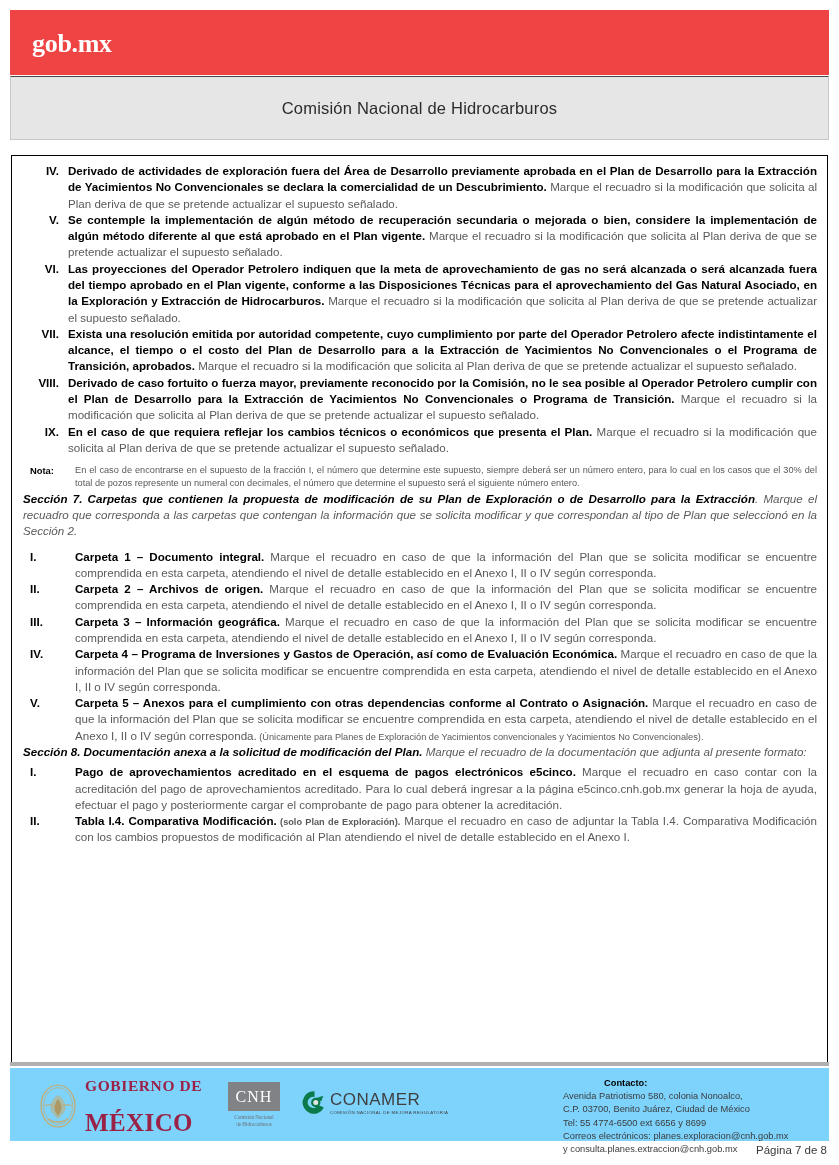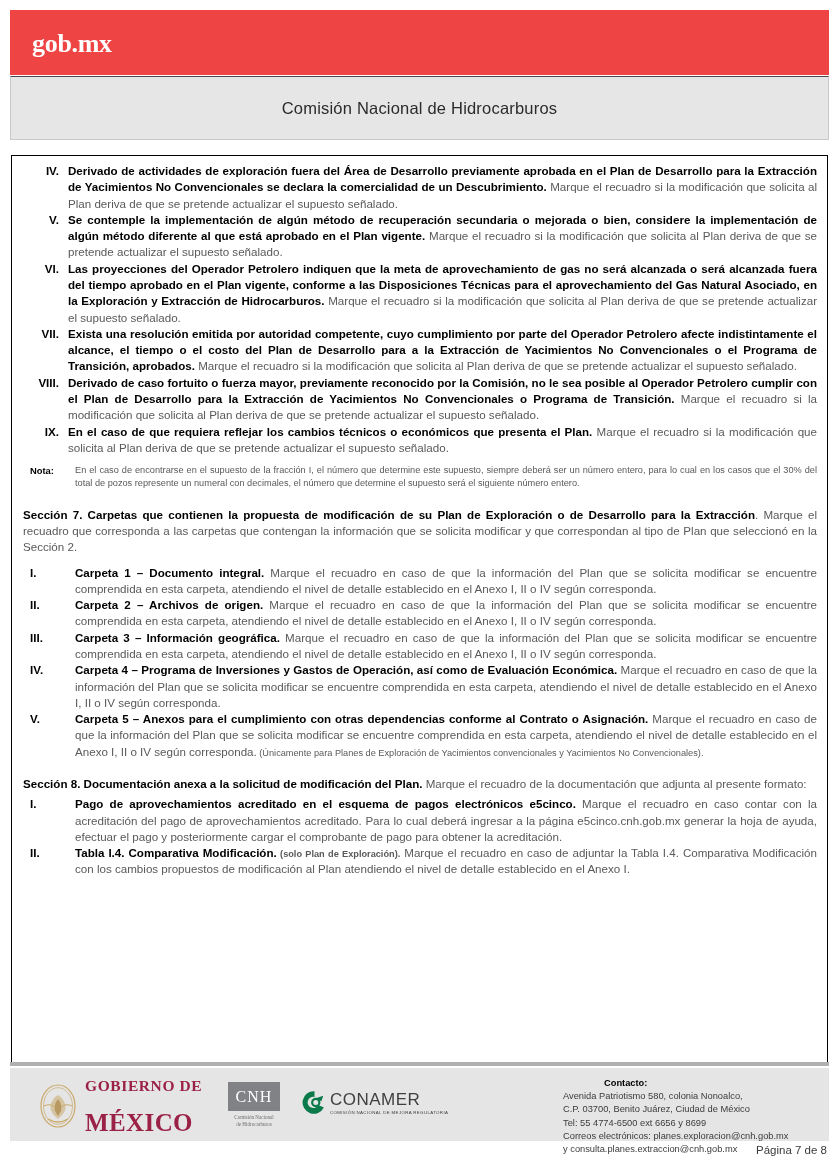--- a/index.html
+++ b/index.html
@@ -133,45 +133,45 @@
     position: absolute;
     left: 7px;
     top: 0;
     font-weight: bold;
     color: #000000;
     font-size: 9.4px;
   }
 
   
   .section-para {
-    margin-top: 16px;
     font-size: 11.6px;
     line-height: 1.405;
     text-align: justify;
     color: #595959;
+    font-style: italic;
   }
   .list-gap { height: 9px; }
   .list-gap.sm { height: 4px; }
 
   
   .footer-rule {
     position: absolute;
     left: 10px;
     top: 1062px;
     width: 819px;
     height: 4px;
     background: #b0b0b0;
   }
   .footer-panel {
     position: absolute;
     left: 10px;
     top: 1068px;
     width: 819px;
     height: 73px;
-    background: #e5e5e5;
+    background: #7dd3fc;
     box-sizing: border-box;
   }
   .logo-gob {
     position: absolute;
     left: 28px;
     top: 10px;
     display: flex;
     align-items: center;
   }
   .eagle {

